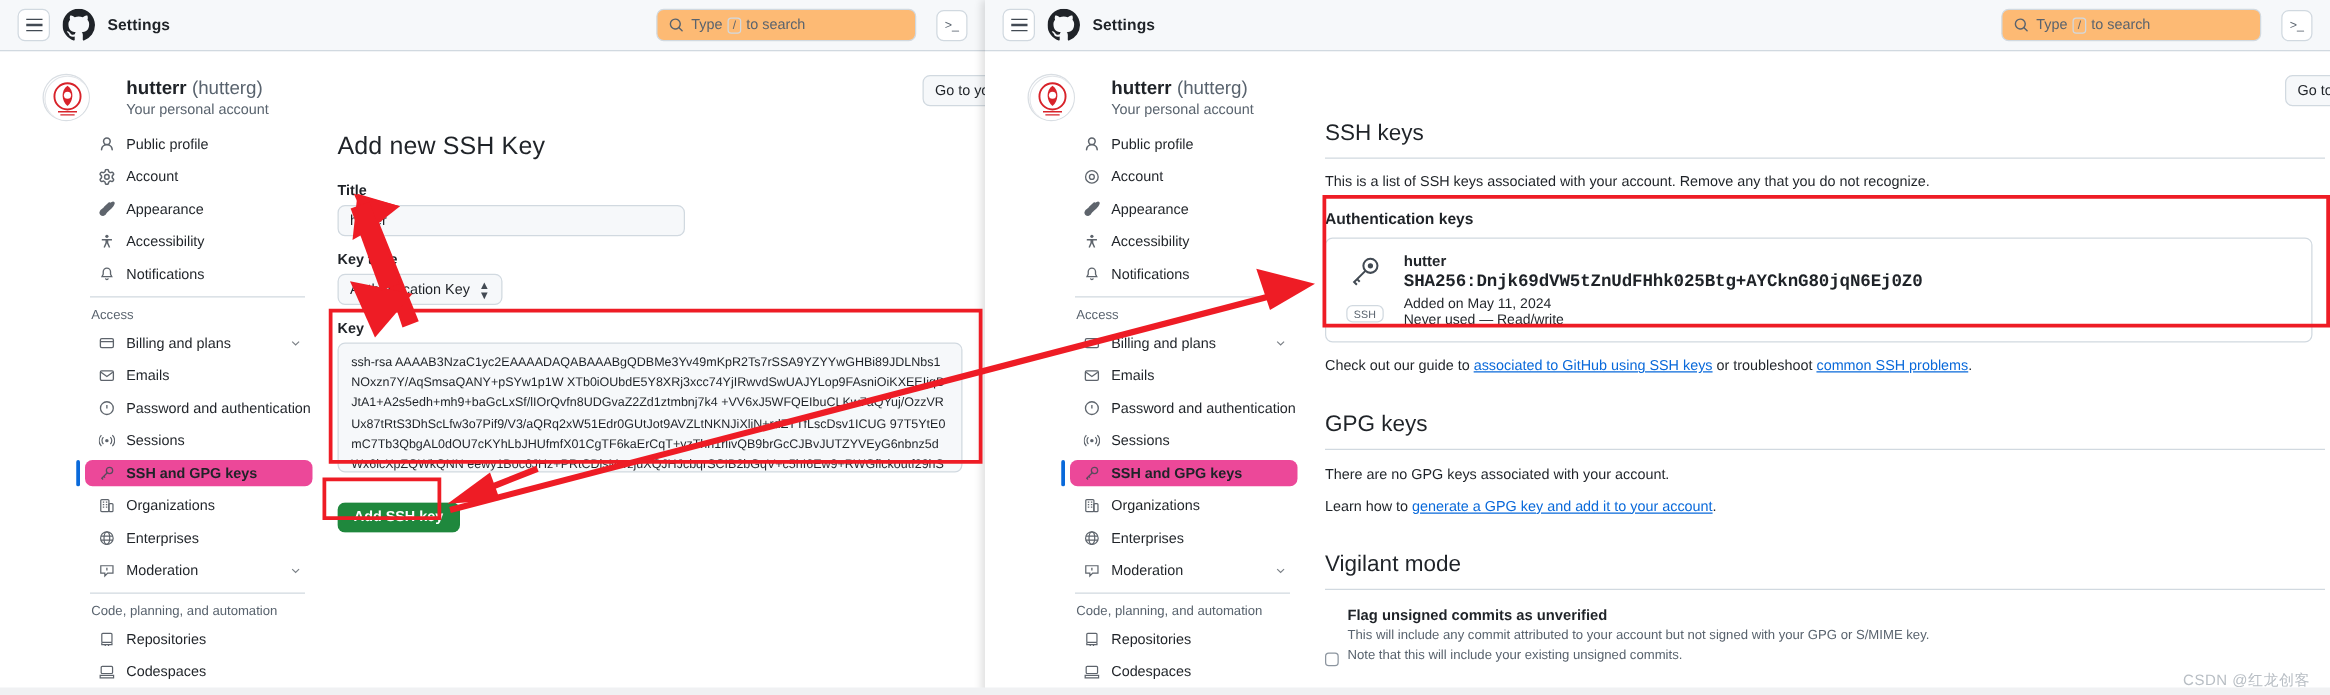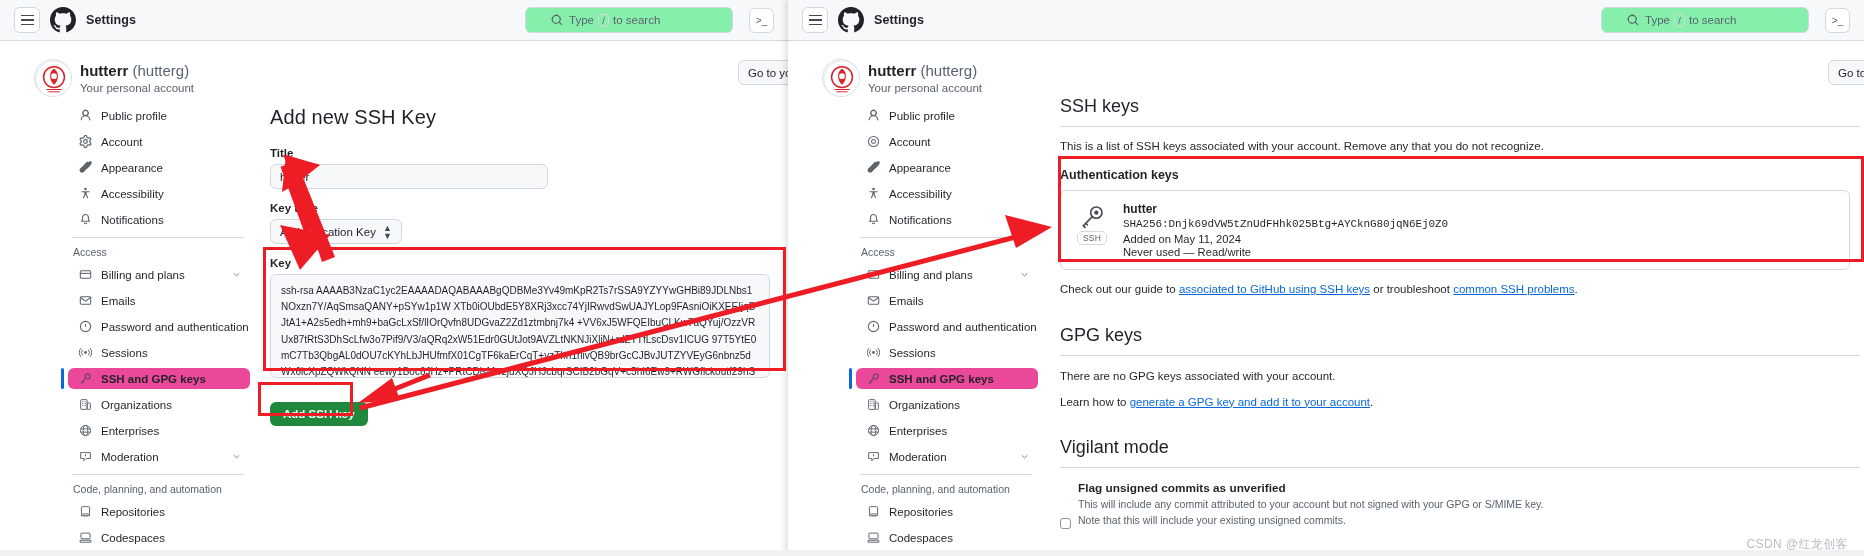--- a/index.html
+++ b/index.html
@@ -21,37 +21,37 @@
     width:26px; height:26px; border:1px solid #d1d9e0; border-radius:6px;
     display:flex; flex-direction:column; justify-content:center; align-items:center; gap:3px;
     background:#fff;
   }
   .hamburger i { display:block; width:13px; height:1.6px; background:#424a53; }
   .gh-mark { width:26px; height:26px; flex:0 0 26px; }
   .settings-label { font-size:12.5px; font-weight:600; color:#1f2328; letter-spacing:.1px;}
   .header-spacer { flex:1 1 auto; }
   .search-box {
     height:26px; min-width:200px; border:1px solid #d1d9e0; border-radius:6px;
-    background:#86efac; display:flex; align-items:center; gap:6px; padding:0 25px;
+    background:#fdba74; display:flex; align-items:center; gap:6px; padding:0 9px;
     font-size:11.5px; color:#59636e;
   }
   .search-box .sicon { width:12px; height:12px; flex:0 0 12px; }
   .search-placeholder { white-space:nowrap; }
   .search-placeholder .slash {
     border:1px solid #d1d9e0; border-radius:3px; padding:0 3px; margin:0 1px;
     font-size:9.5px; color:#59636e;
   }
   .term-btn {
     width:25px;height:25px;border:1px solid #d1d9e0;border-radius:6px;background:#fff;
     display:flex;align-items:center;justify-content:center; font-size:10px; color:#59636e;
     flex:0 0 25px; margin-left:6px;
   }
 
   
-  .acct-row { display:flex; align-items:center; gap:8px; padding: 18px 0 0 34px; }
+  .acct-row { display:flex; align-items:center; gap:29px; padding: 18px 0 0 34px; }
   .avatar {
     width:38px;height:38px;border-radius:50%;flex:0 0 38px;
     border:1px solid #d9dee3; background:#fff; position:relative; overflow:hidden;
   }
   .avatar svg{ display:block; }
   .acct-name { font-size:15px; color:#1f2328; font-weight:600; line-height:1.25; }
   .acct-name .login { color:#59636e; font-weight:400; }
   .acct-sub { font-size:11.5px; color:#59636e; margin-top:1px; }
   .goto-btn {
     position:absolute; top:60px; height:25px; border:1px solid #d1d9e0; border-radius:6px;
@@ -104,27 +104,27 @@
     background:#1f883d; color:#fff; font-size:11.5px; font-weight:600;
     border-radius:6px; padding:5px 12px; display:inline-flex; align-items:center;
     border:1px solid rgba(31,136,61,.4);
   }
   .body-text { font-size:11.5px; color:#1f2328; line-height:1.5; }
   .sub-head { font-size:12.5px; font-weight:600; color:#1f2328; }
   .link { color:#0969da; text-decoration:underline; }
 
   .key-card { border:1px solid #d1d9e0; border-radius:6px; background:#fff;
      display:flex; gap:14px; padding:11px 14px; }
-  .key-ico-col { display:flex; flex-direction:column; align-items:center; gap:1px;
+  .key-ico-col { display:flex; flex-direction:column; align-items:center; gap:14px;
      width:34px; flex:0 0 34px; padding-top:2px;}
   .ssh-badge { border:1px solid #d1d9e0; border-radius:5px; font-size:8.5px;
      color:#59636e; padding:1px 5px; letter-spacing:.2px; }
   .key-title { font-size:12px; font-weight:600; color:#1f2328; }
-  .key-fp { font-size:11px; color:#1f2328; font-family:"Liberation Mono", monospace;
-     margin-top:2px; letter-spacing:-.1px;}
+  .key-fp { font-size:14px; color:#1f2328; font-family:"Liberation Mono", monospace;
+     margin-top:2px; letter-spacing:-.1px;font-weight:bold;}
   .key-meta { font-size:11.2px; color:#1f2328; margin-top:3px; }
   .key-meta2 { font-size:11.2px; color:#1f2328; margin-top:1px; }
 
   .checkrow { display:flex; gap:7px; align-items:flex-end; }
   .cbox { width:11px;height:11px;border:1px solid #8c959f;border-radius:3px;background:#fff;
      flex:0 0 11px; margin-top:2px;}
   .chk-title { font-size:11.8px; font-weight:600; color:#1f2328; }
   .chk-desc { font-size:10.5px; color:#59636e; line-height:1.5; margin-top:2px; }
 
   

